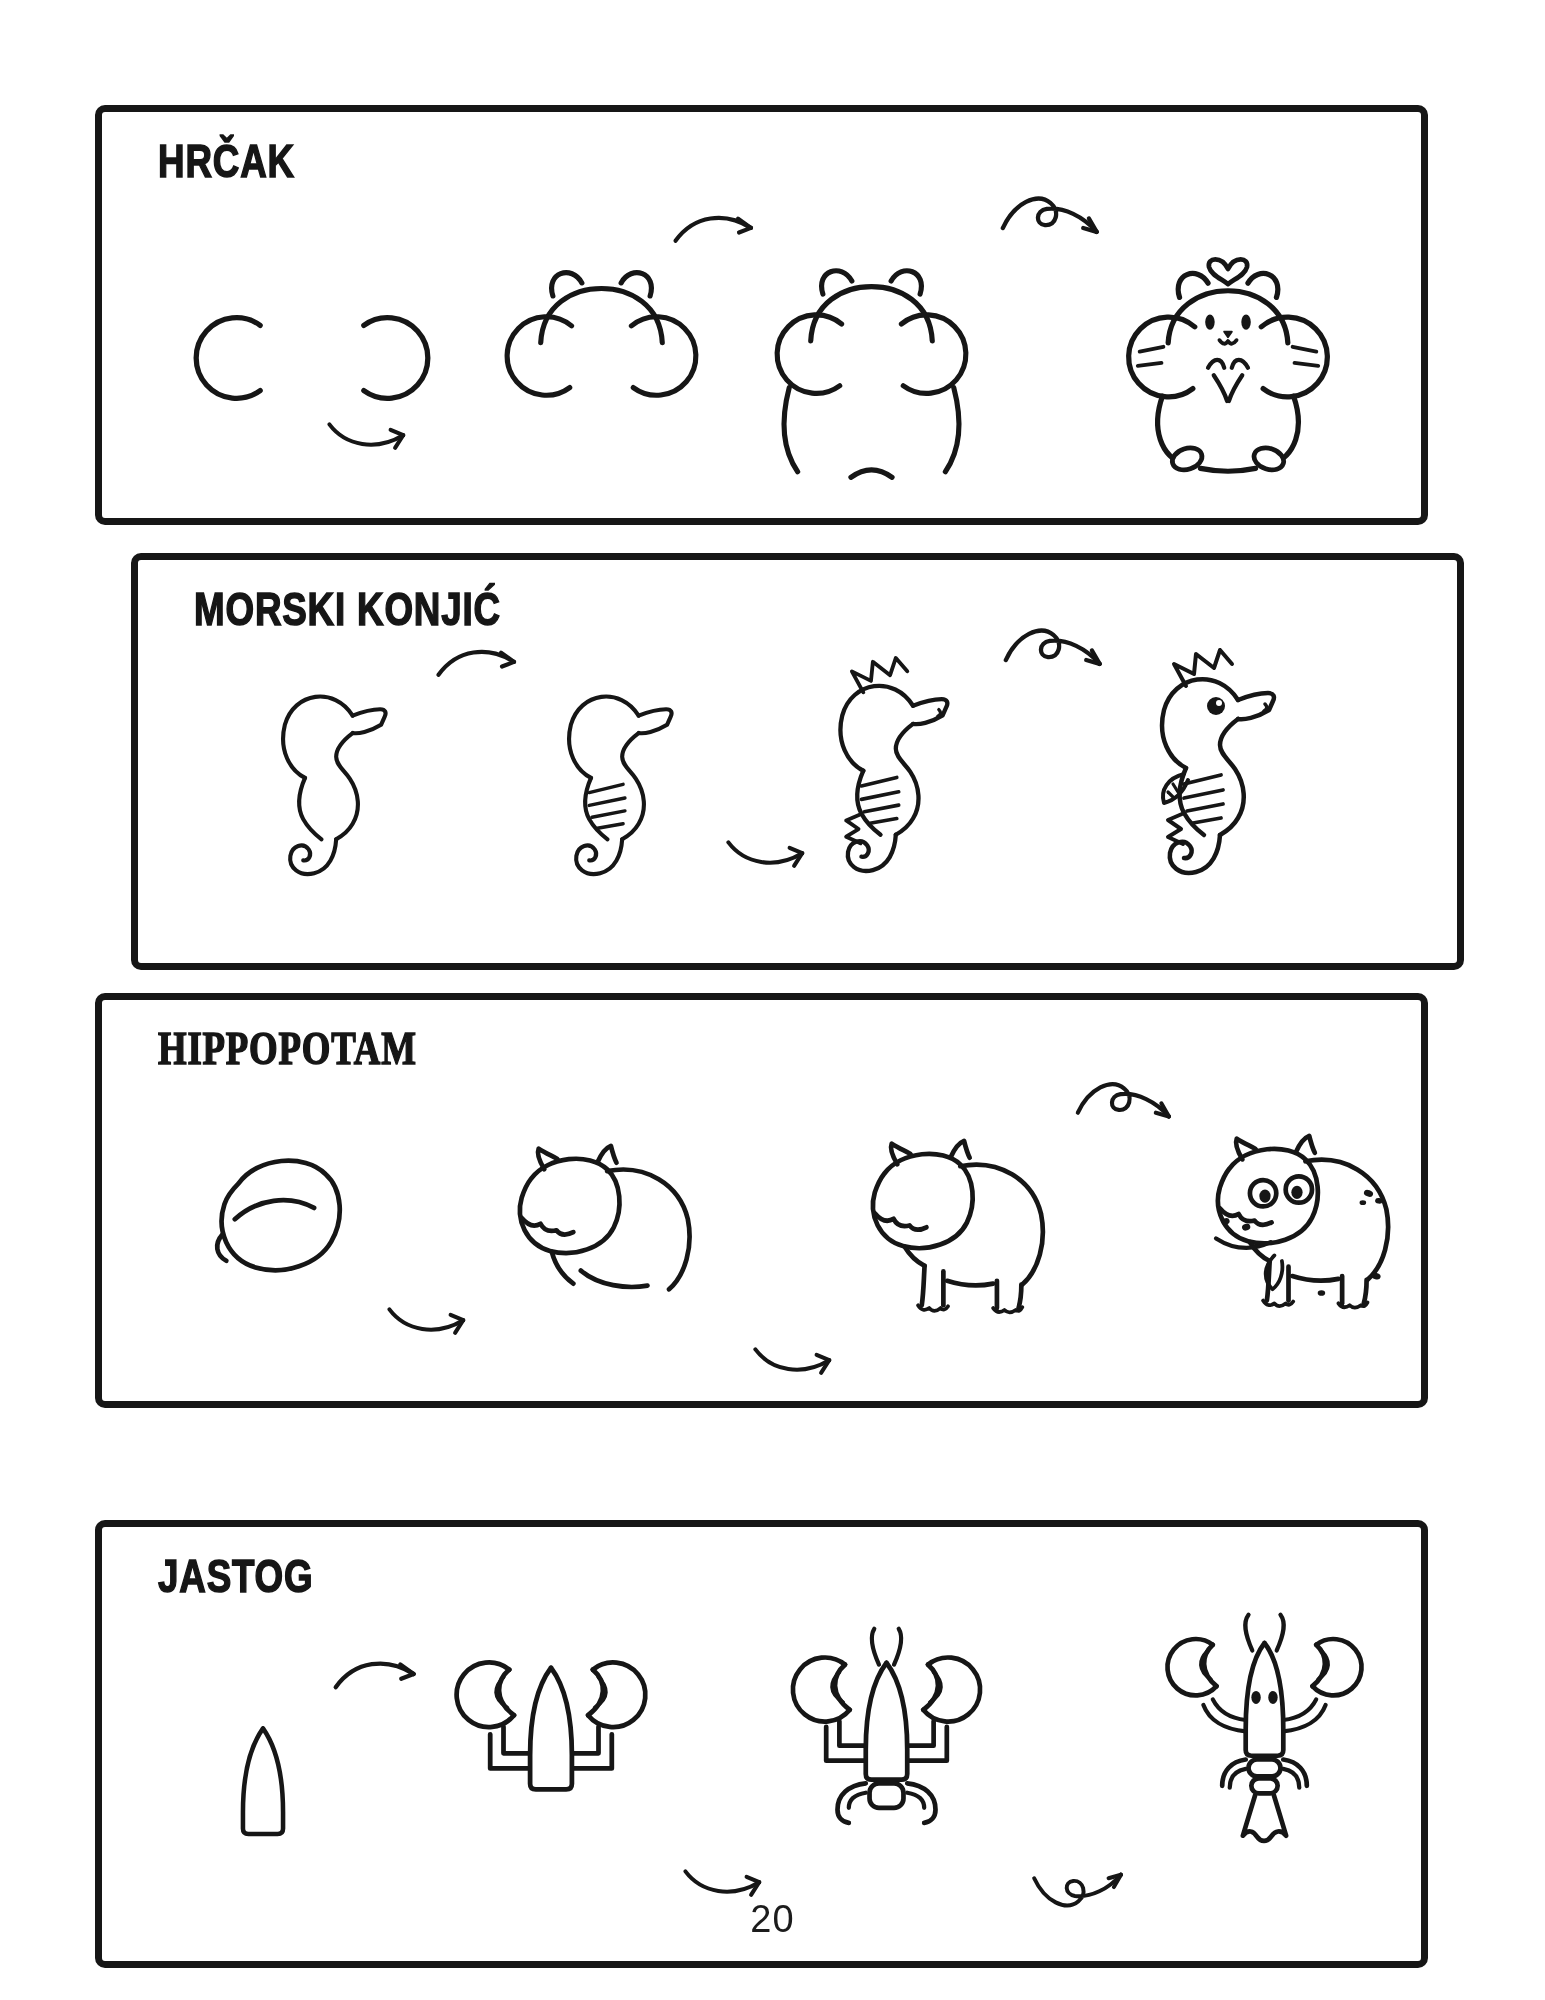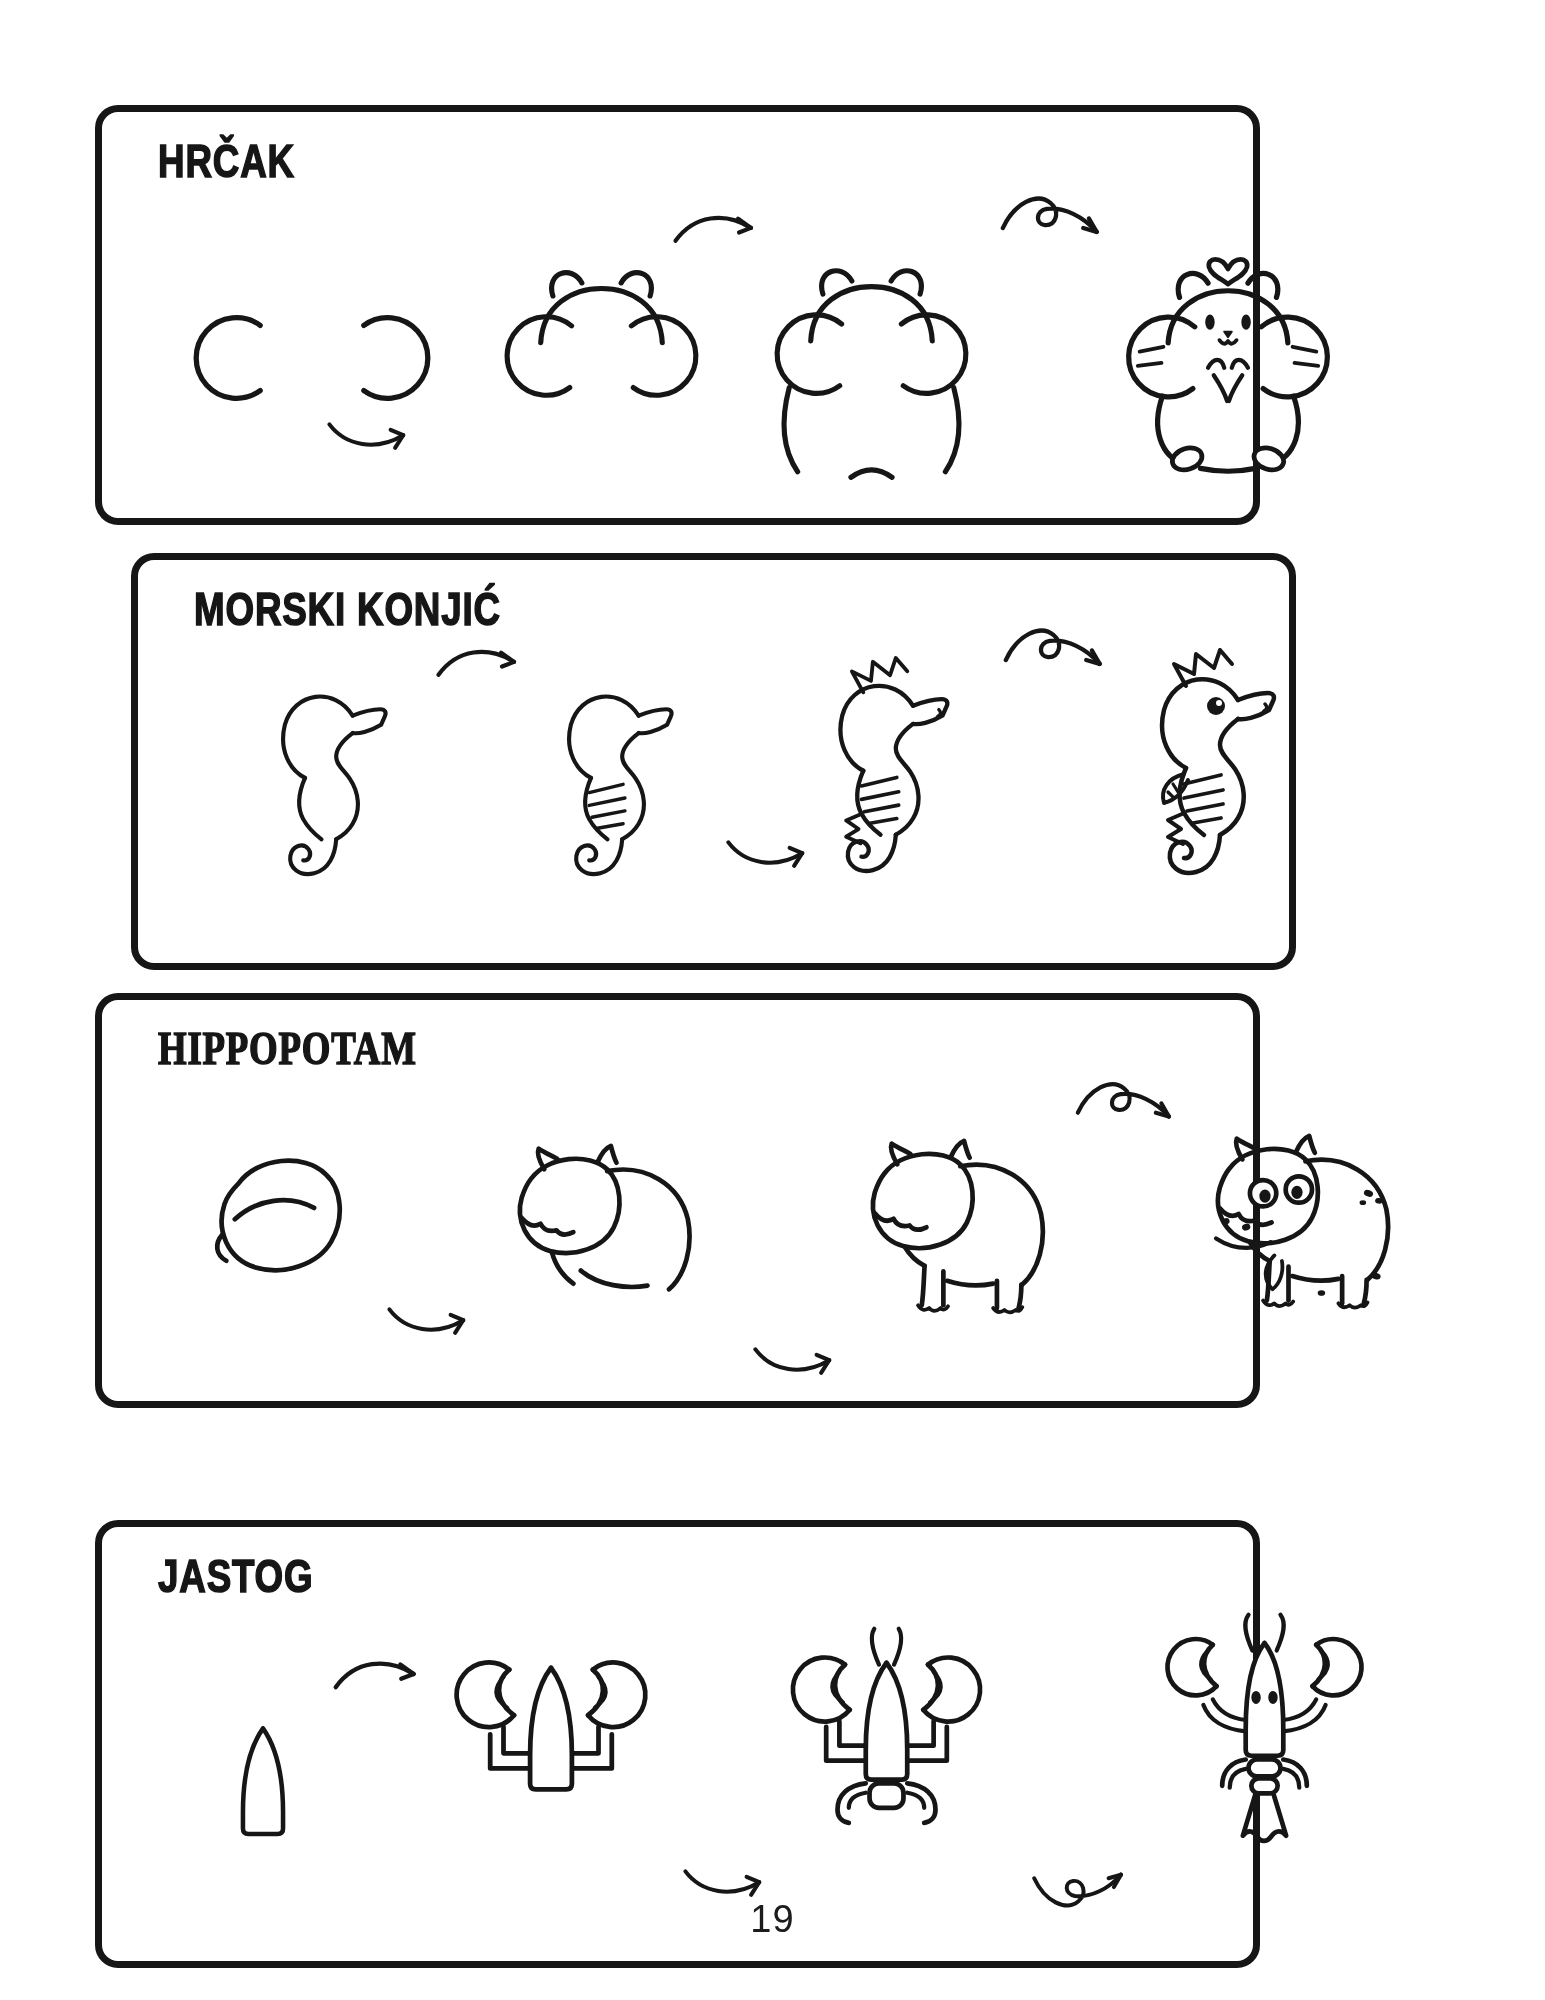--- a/index.html
+++ b/index.html
@@ -1,22 +1,22 @@
 <!DOCTYPE html>
 <html><head>
 <meta charset="utf-8">
 <style>
   html,body{margin:0;padding:0;}
   body{
     width:1545px;height:2000px;position:relative;background:#ffffff;
     font-family:"Liberation Sans",sans-serif;overflow:hidden;
   }
   .panel{
-    position:absolute;left:95px;width:1165px;background:#fff;
-    border:7px solid #161616;border-radius:23px;box-sizing:border-box;
+    position:absolute;left:95px;width:1333px;background:#fff;
+    border:7px solid #161616;border-radius:10px;box-sizing:border-box;
   }
   #panel-hamster{top:105px;height:420px;}
   #panel-seahorse{top:553px;height:417px;margin-left:36px;}
   #panel-hippo{top:993px;height:415px;font-family:Liberation Serif, serif;}
   #panel-lobster{top:1520px;height:448px;}
   .panel-title{
     position:absolute;margin:0;font-weight:bold;font-size:46px;color:#161616;
     letter-spacing:1px;transform:scaleX(.8);transform-origin:left top;
     white-space:nowrap;-webkit-text-stroke:1.5px #161616;
   }
@@ -368,13 +368,13 @@
       </div>
       <div class="arrow flip-y" style="left: 925px; top: 330px;">
         <svg viewBox="0 0 120 70" width="110" height="62">
           <path d="M 6,46 C 18,20 42,8 56,20 C 66,28 62,44 50,43 C 40,42 40,28 52,26 C 70,24 90,34 104,50" fill="none" stroke="#161616" stroke-width="4.5" stroke-linecap="round" stroke-linejoin="round"></path>
           <path d="M 104,50 L 90,46" fill="none" stroke="#161616" stroke-width="4.5" stroke-linecap="round" stroke-linejoin="round"></path>
           <path d="M 104,50 L 96,36" fill="none" stroke="#161616" stroke-width="4.5" stroke-linecap="round" stroke-linejoin="round"></path>
         </svg>
       </div>
     </section>
   </main>
-<div id="page-number">19</div>
+<div id="page-number">20</div>
 
 </body></html>

